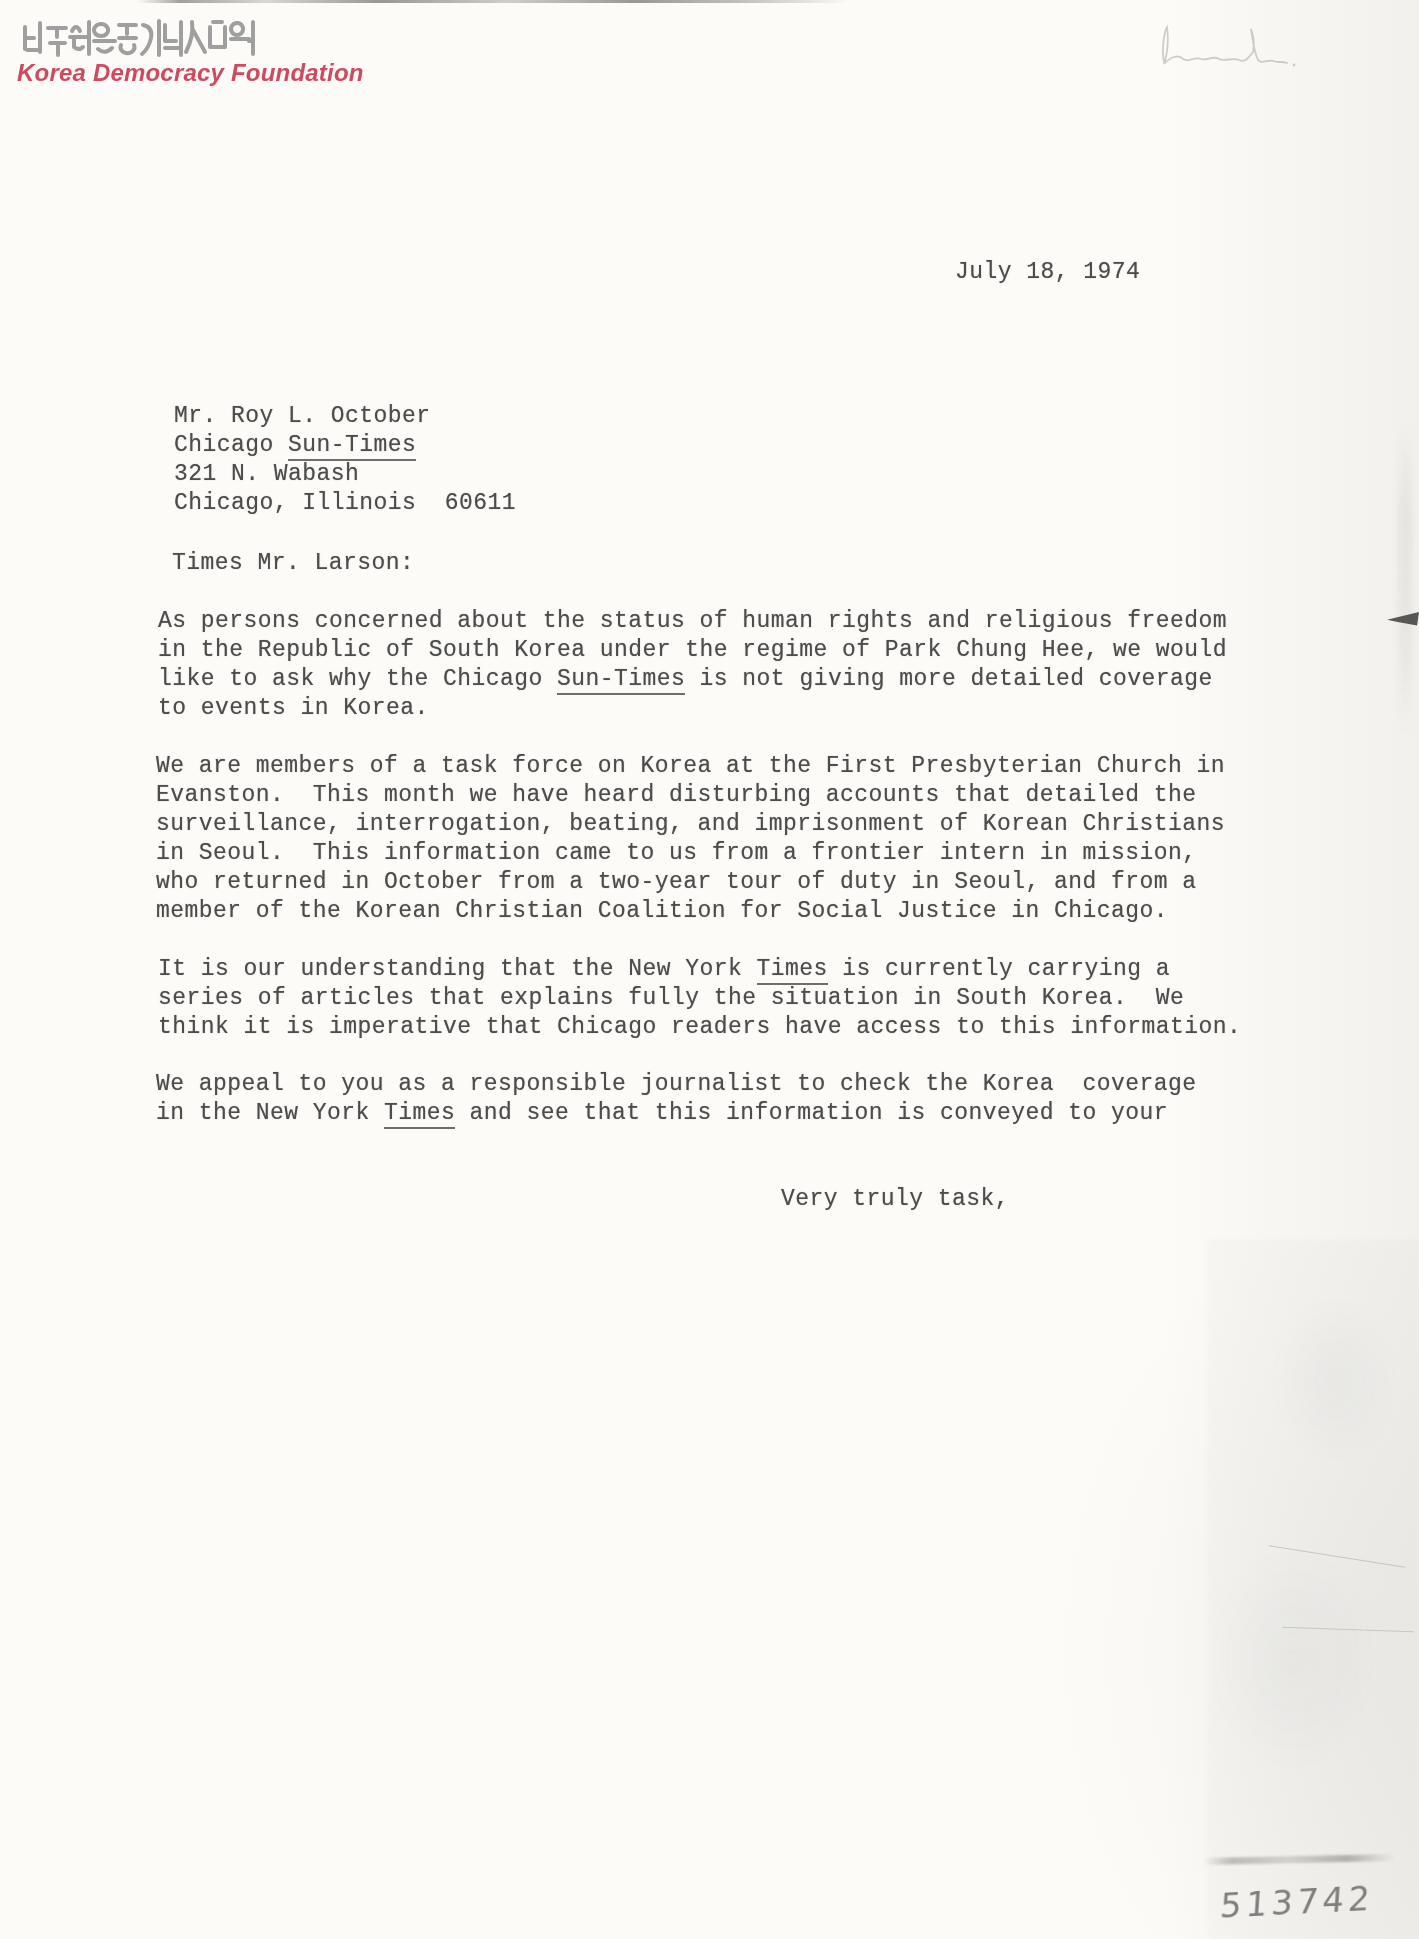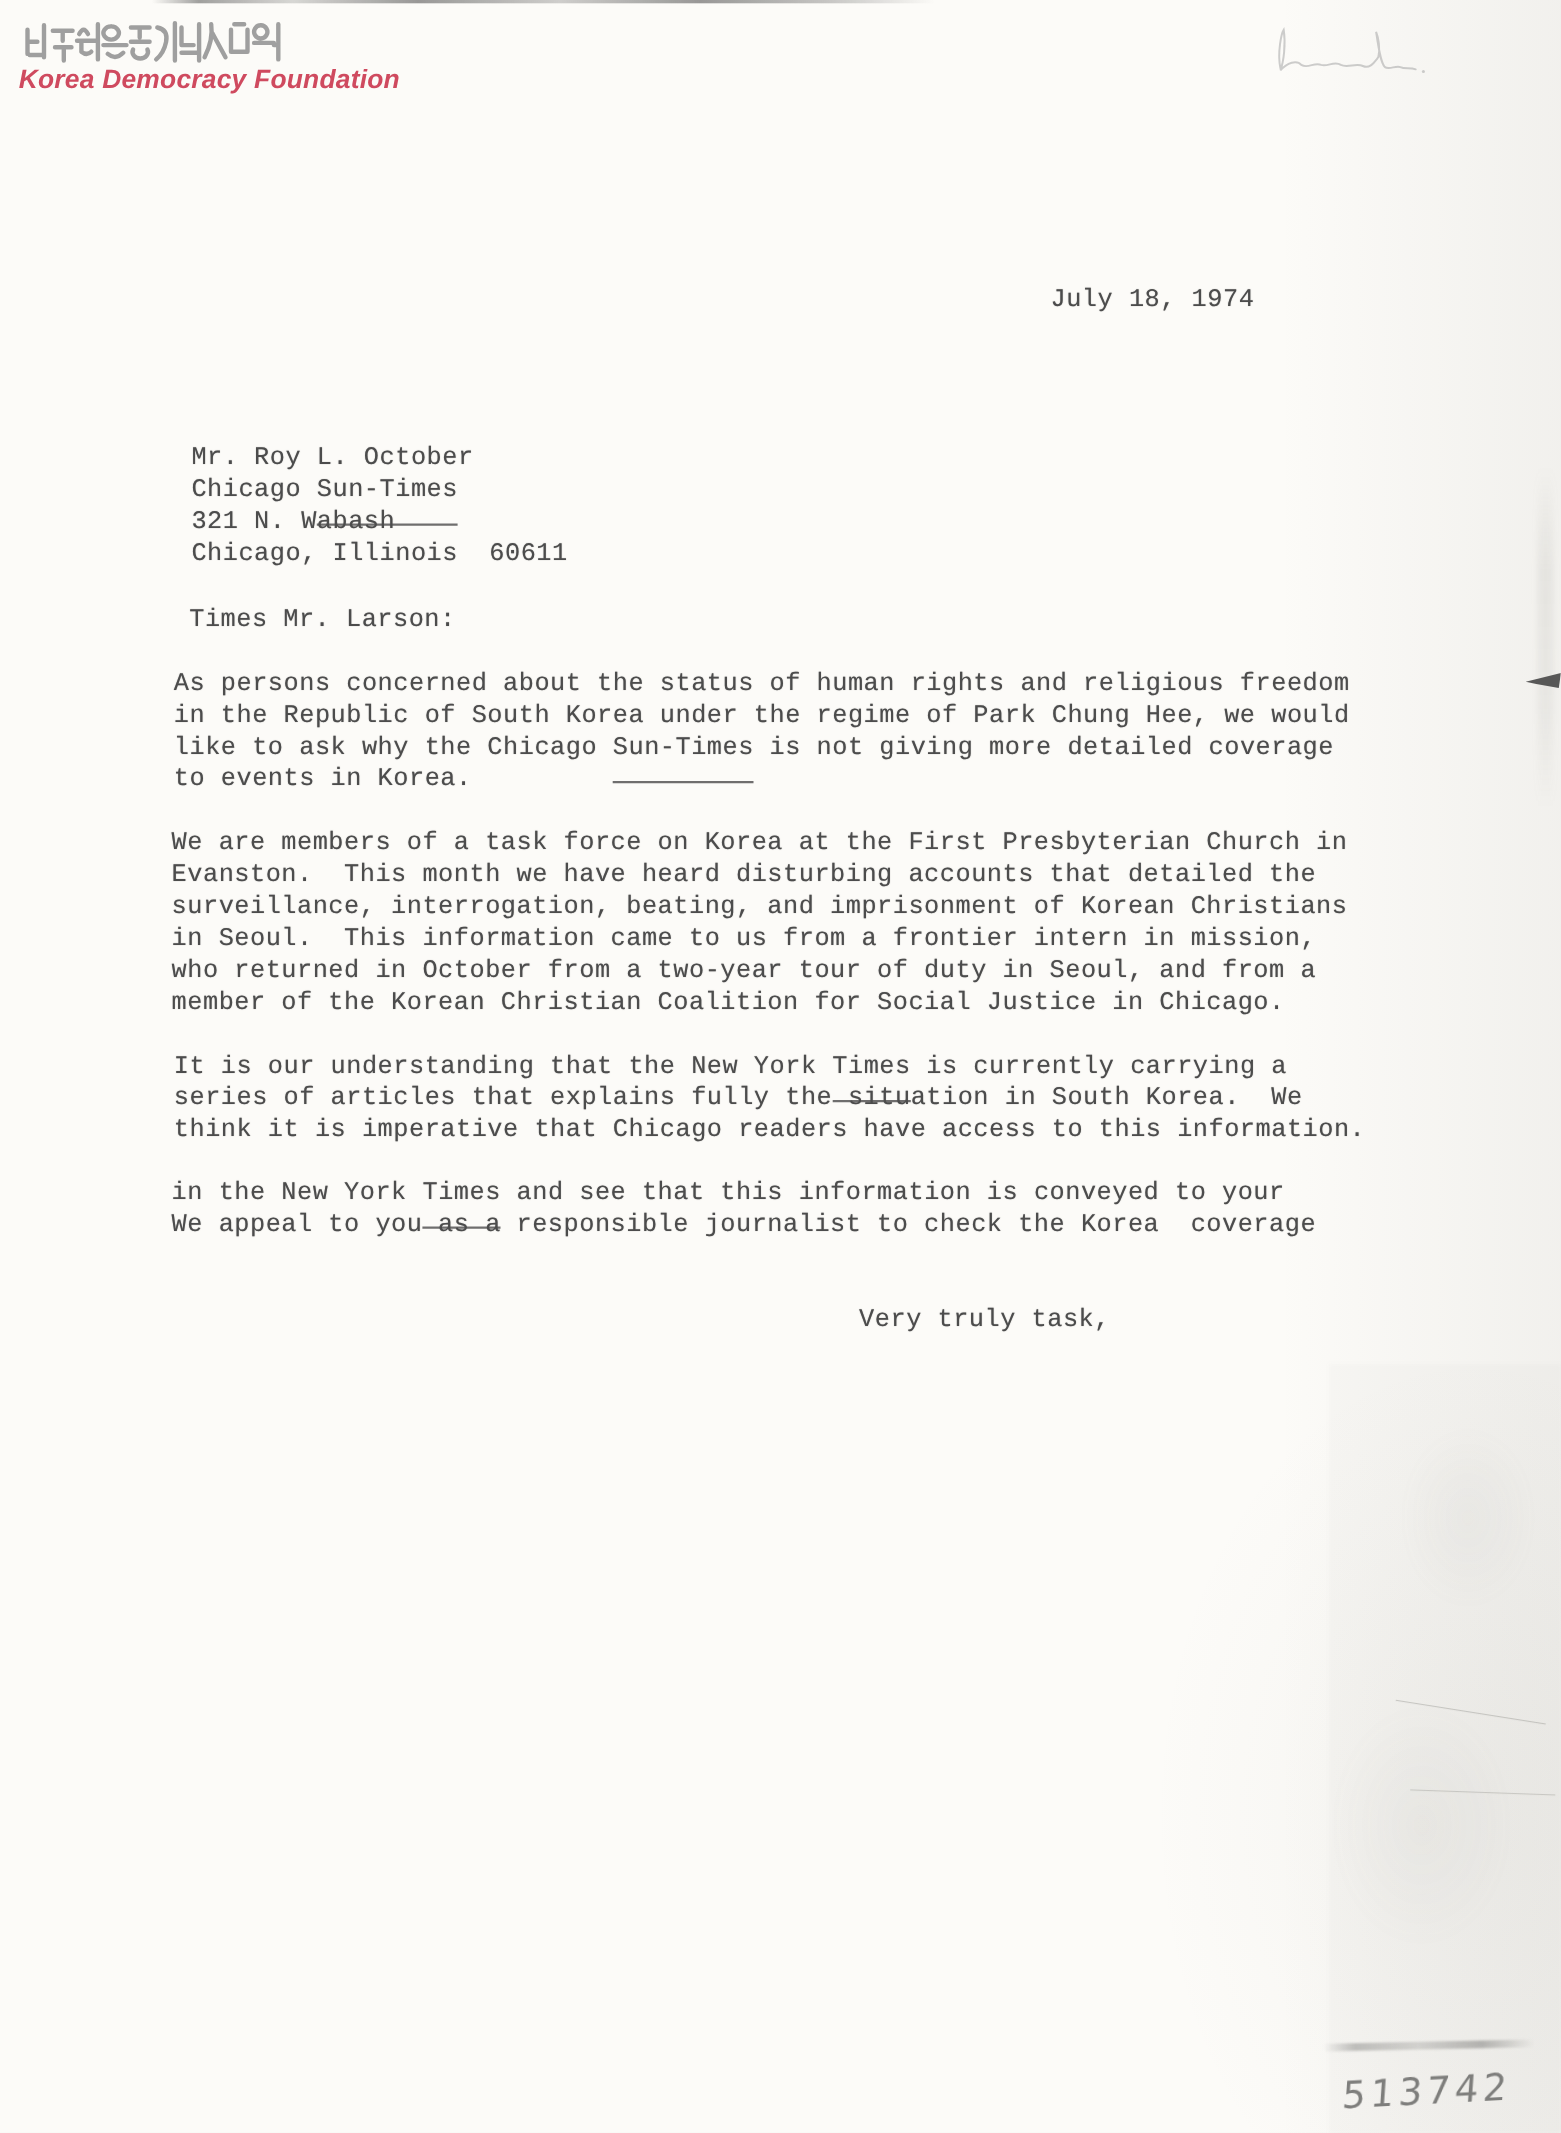--- a/index.html
+++ b/index.html
@@ -20,21 +20,21 @@
   .tw{
     position:absolute;
     font-size:23px;
     letter-spacing:0.45px;
     line-height:29px;
     color:#4c4c4c;
     text-shadow:0 0 1px rgba(90,90,90,0.55);
     white-space:pre;
   }
   .line{white-space:pre;height:29px;}
-  .u{border-bottom:2.5px solid rgba(75,75,75,0.8);padding-bottom:18px;}
+  .u{border-bottom:2.5px solid rgba(75,75,75,0.8);padding-bottom:1px;}
   
   .calli{position:absolute;left:22px;top:14px;}
   .orgname{
     position:absolute;left:17px;top:59px;
     font-family:"Liberation Sans","DejaVu Sans",sans-serif;
     font-weight:bold;font-style:italic;
     font-size:24px;letter-spacing:0.2px;
     color:#cf4a5f;white-space:pre;
   }
   .sr{position:absolute;width:1px;height:1px;overflow:hidden;clip-path:inset(50%);}
@@ -123,21 +123,21 @@
 
   <div class="tw" style="left:955px;top:258px;">July 18, 1974</div>
 
   <div class="tw" style="left:174px;top:402px;"><div class="line"><span>Mr. Roy L. October</span></div><div class="line"><span>Chicago </span><span class="u">Sun-Times</span></div><div class="line"><span>321 N. Wabash</span></div><div class="line"><span>Chicago, Illinois  60611</span></div></div>
 
   <div class="tw" style="left:172px;top:549px;">Times Mr. Larson:</div>
 
   <div class="tw" style="left:158px;top:607px;"><div class="line"><span>As persons concerned about the status of human rights and religious freedom</span></div><div class="line"><span>in the Republic of South Korea under the regime of Park Chung Hee, we would</span></div><div class="line"><span>like to ask why the Chicago </span><span class="u">Sun-Times</span><span> is not giving more detailed coverage</span></div><div class="line"><span>to events in Korea.</span></div></div>
   <div class="tw" style="left:156px;top:752px;"><div class="line"><span>We are members of a task force on Korea at the First Presbyterian Church in</span></div><div class="line"><span>Evanston.  This month we have heard disturbing accounts that detailed the</span></div><div class="line"><span>surveillance, interrogation, beating, and imprisonment of Korean Christians</span></div><div class="line"><span>in Seoul.  This information came to us from a frontier intern in mission,</span></div><div class="line"><span>who returned in October from a two-year tour of duty in Seoul, and from a</span></div><div class="line"><span>member of the Korean Christian Coalition for Social Justice in Chicago.</span></div></div>
   <div class="tw" style="left:158px;top:955px;"><div class="line"><span>It is our understanding that the New York </span><span class="u">Times</span><span> is currently carrying a</span></div><div class="line"><span>series of articles that explains fully the situation in South Korea.  We</span></div><div class="line"><span>think it is imperative that Chicago readers have access to this information.</span></div></div>
-  <div class="tw" style="left:156px;top:1070px;"><div class="line"><span>in the New York </span><span class="u">Times</span><span> and see that this information is conveyed to your</span></div><div class="line"><span>We appeal to you as a responsible journalist to check the Korea  coverage</span></div></div>
+  <div class="tw" style="left:156px;top:1070px;"><div class="line"><span>We appeal to you as a responsible journalist to check the Korea  coverage</span></div><div class="line"><span>in the New York </span><span class="u">Times</span><span> and see that this information is conveyed to your</span></div></div>
 
   <div class="tw" style="left:781px;top:1185px;">Very truly task,</div>
 
   <div class="edge-streak"></div>
   <div class="edge-arrow"></div>
   <div class="mottle"></div>
   <div class="crease1"></div>
   <div class="crease2"></div>
 
   <div class="num-smudge"></div>

